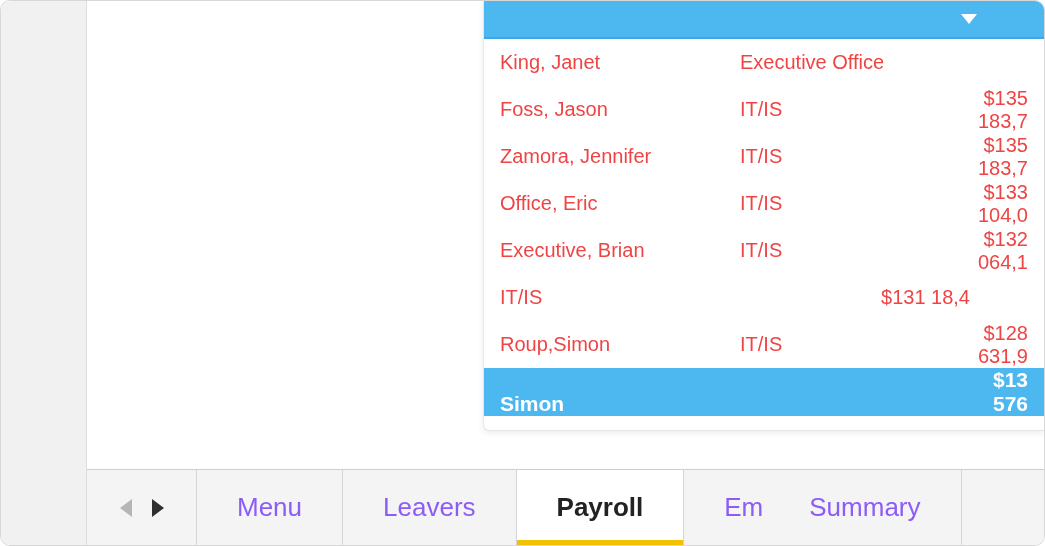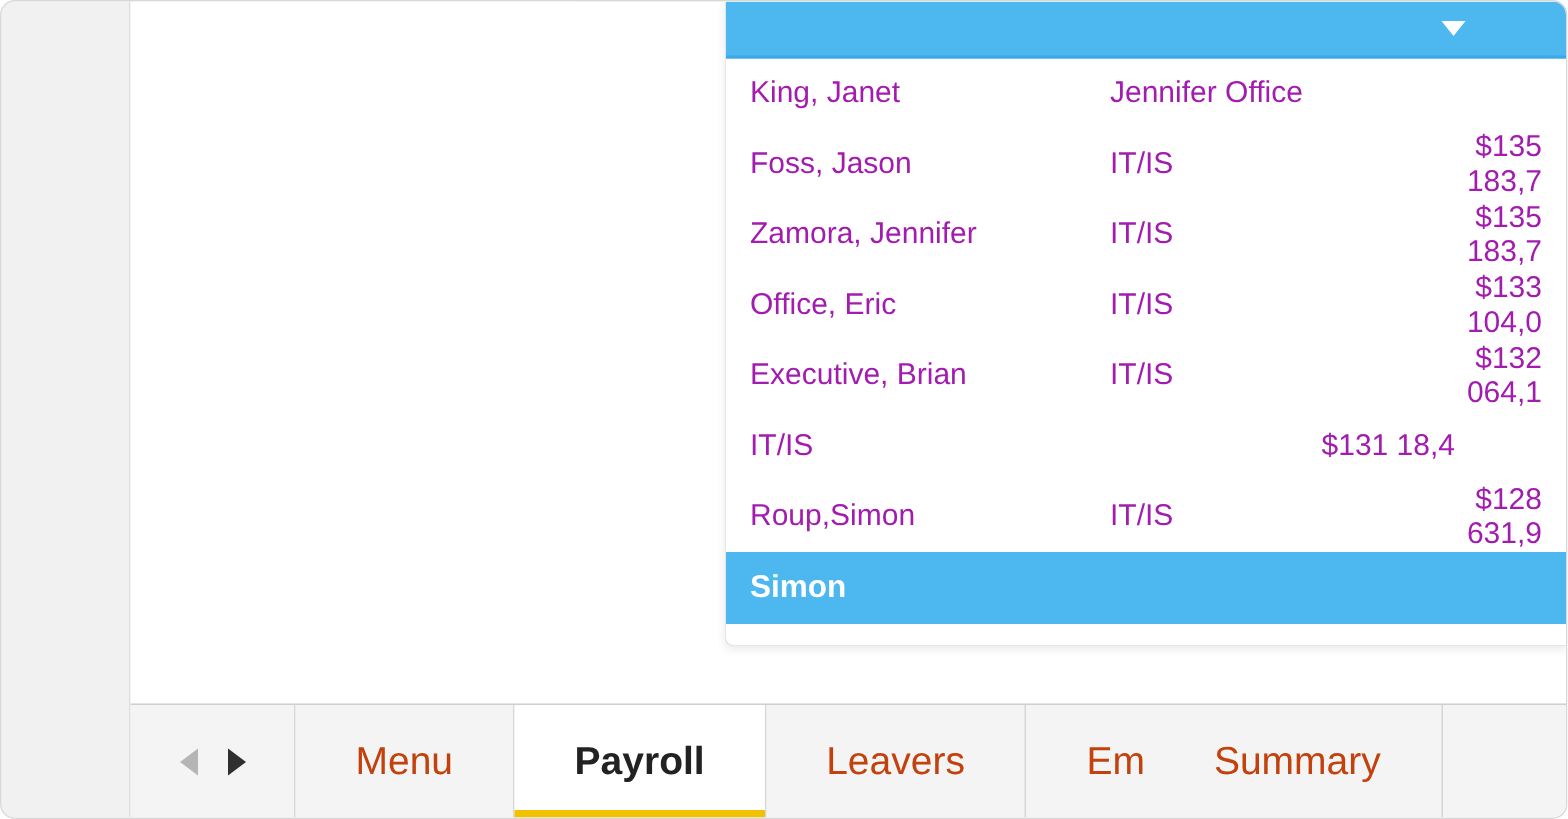--- a/index.html
+++ b/index.html
@@ -82,21 +82,21 @@
     }
     .table-body {
     }
     .data-row {
       display: grid;
       grid-template-columns: 240px 230px 1fr;
       align-items: center;
       height: 47px;
       padding: 0 16px;
       font-size: 20px;
-      color: #a21caf;
+      color: #ef4444;
     }
     .amount-cell {
       text-align: right;
       padding-right: 0;
     }
     .total-row {
       display: grid;
       grid-template-columns: 240px 230px 1fr;
       align-items: center;
       height: 48px;
@@ -139,21 +139,21 @@
     }
     .arrow-right {
       border-left: 12px solid #2f2f2f;
     }
     .tab {
       padding: 0 40px;
       display: flex;
       align-items: center;
       justify-content: center;
       font-size: 26px;
-      color: #c2410c;
+      color: #8b5cf6;
       border-right: 1px solid #d6d6d6;
       background: #f4f4f4;
       cursor: pointer;
       position: relative;
     }
     .tab.active {
       background: #fff;
       font-weight: 600;
       color: #222;
     }
@@ -183,21 +183,21 @@
       <div class="table-header-row">
         <div></div>
         <div></div>
         <div class="sort-icon-cell">
           <span class="sort-icon"></span>
         </div>
       </div>
       <div class="table-body">
         <div class="data-row">
           <span>King, Janet</span>
-          <span>Jennifer Office</span>
+          <span>Executive Office</span>
         </div>
         <div class="data-row">
           <span>Foss, Jason</span>
           <span>IT/IS</span>
           <span class="amount-cell">$135 183,7</span>
         </div>
         <div class="data-row">
           <span>Zamora, Jennifer</span>
           <span>IT/IS</span>
           <span class="amount-cell">$135 183,7</span>
@@ -218,29 +218,30 @@
         </div>
         <div class="data-row">
           <span>Roup,Simon</span>
           <span>IT/IS</span>
           <span class="amount-cell">$128 631,9</span>
         </div>
       </div>
       <div class="total-row">
         <span>Simon</span>
         <span></span>
+        <span class="total-amount">$13 576 753,5</span>
       </div>
     </div>
   </div>
 
   <div class="tab-strip">
     <div class="tab-nav-arrows">
       <span class="arrow arrow-left"></span>
       <span class="arrow arrow-right"></span>
     </div>
     <div class="tab">Menu</div>
+    <div class="tab">Leavers</div>
     <div class="tab active">Payroll</div>
-    <div class="tab">Leavers</div>
     <div class="tab last">Em</div>
     <div class="tab">Summary</div>
   </div>
 
 </div>
 
 </body></html>

